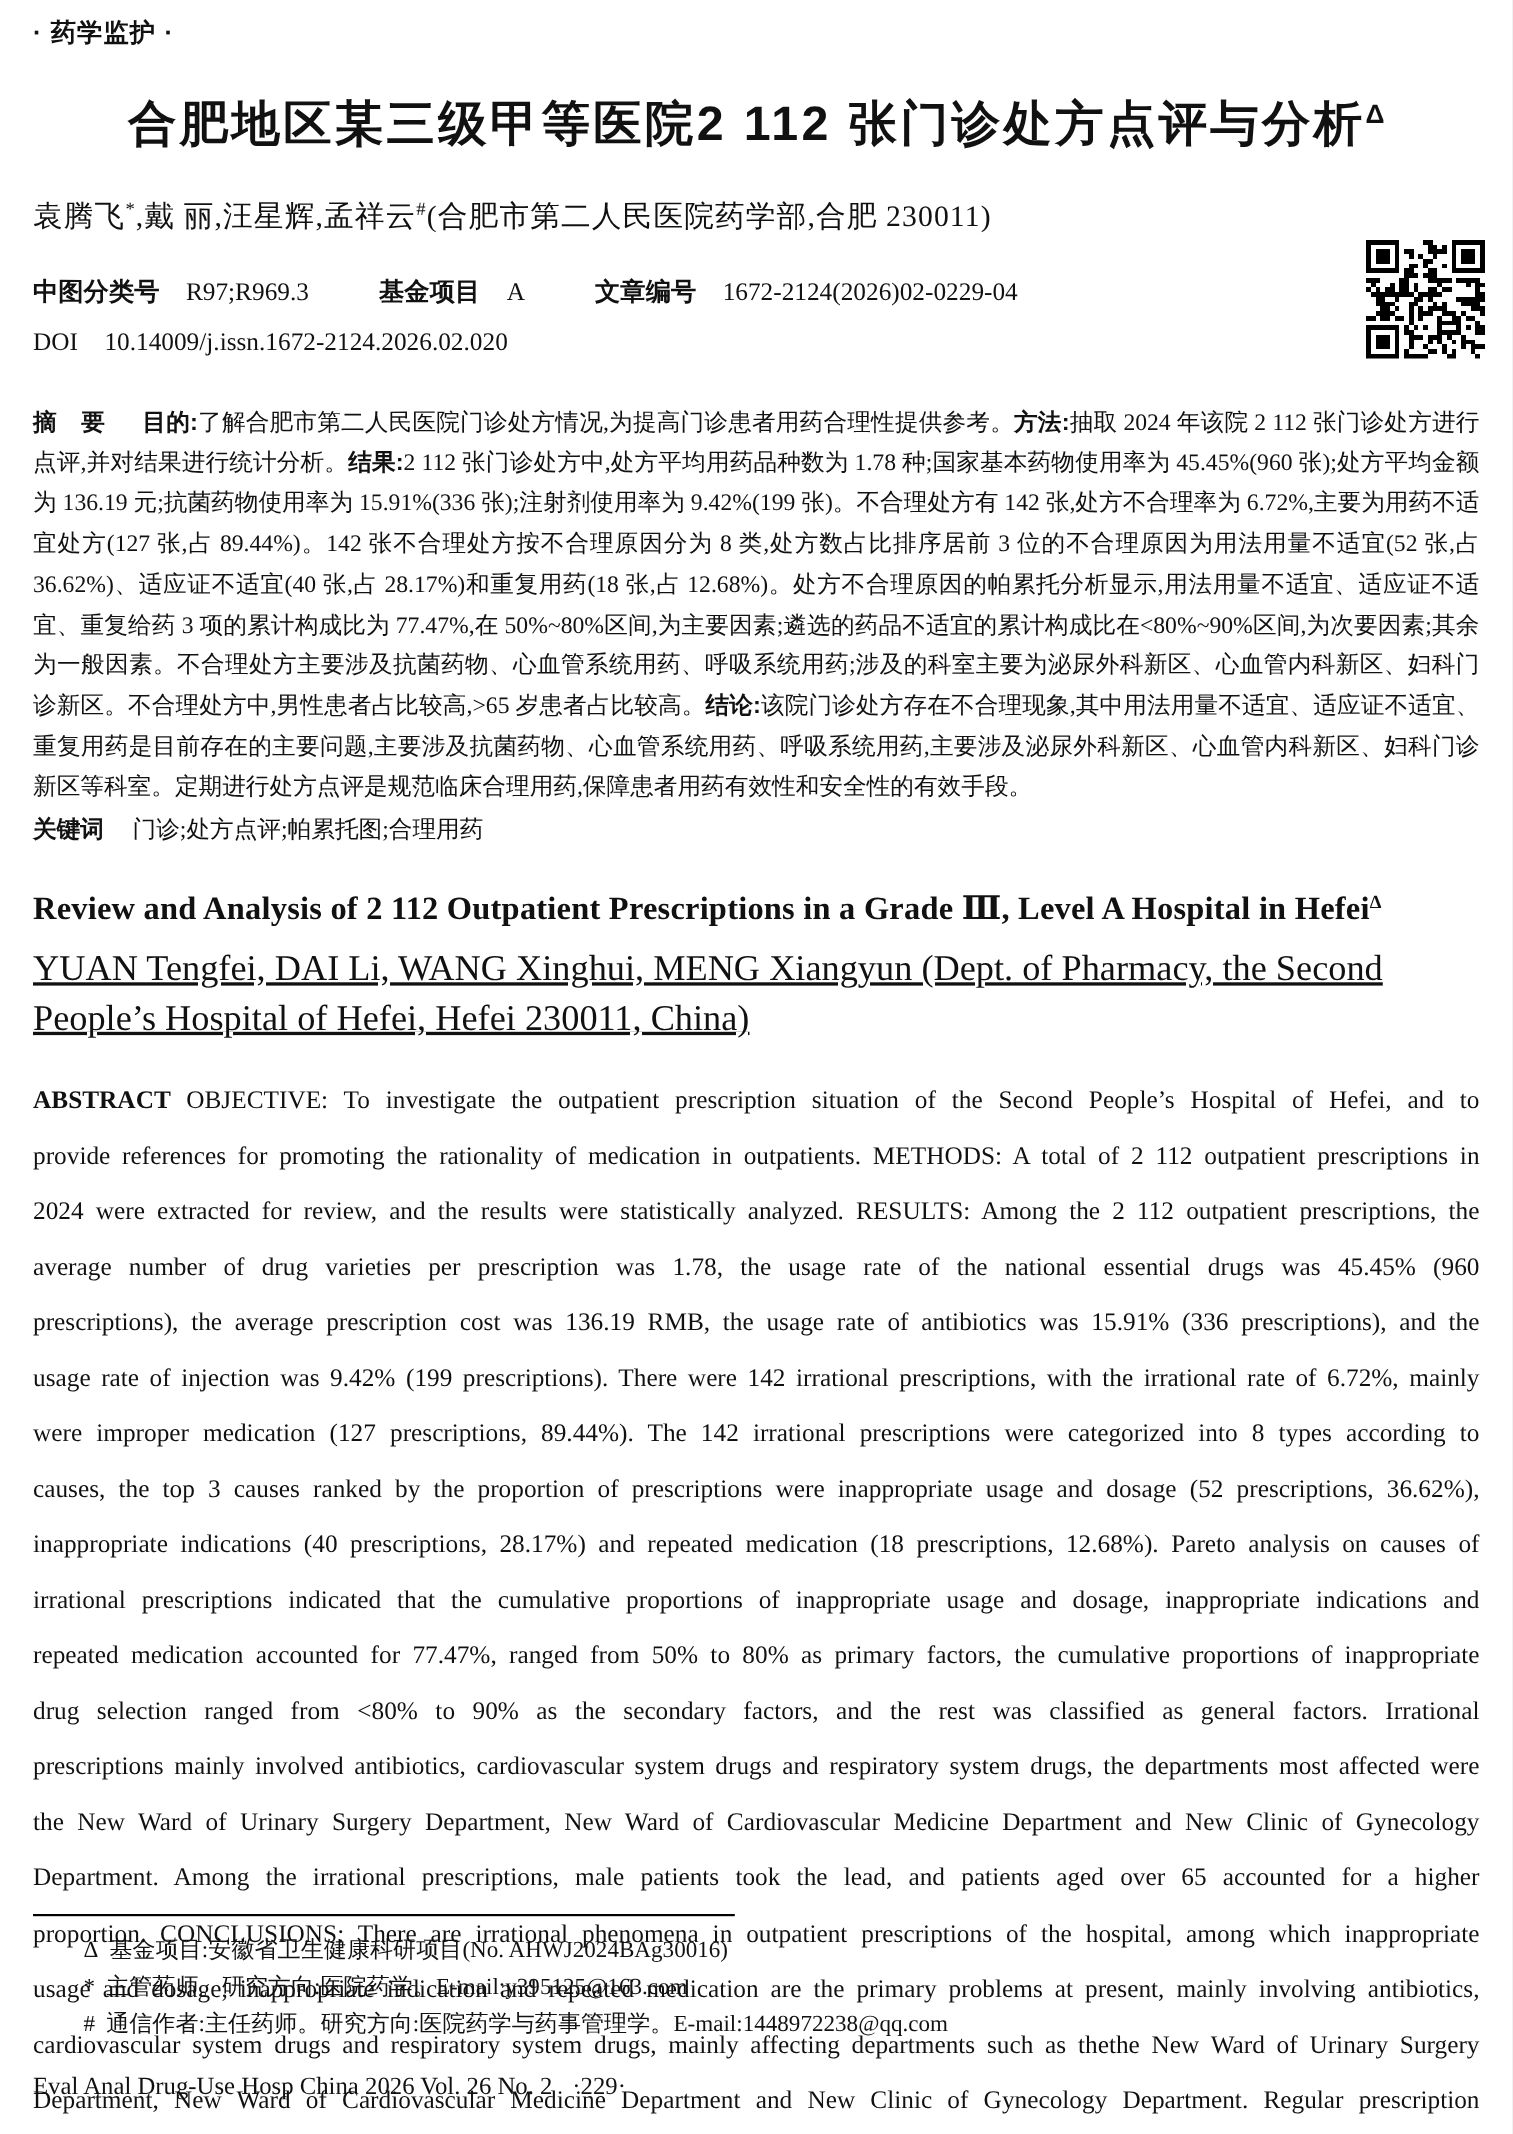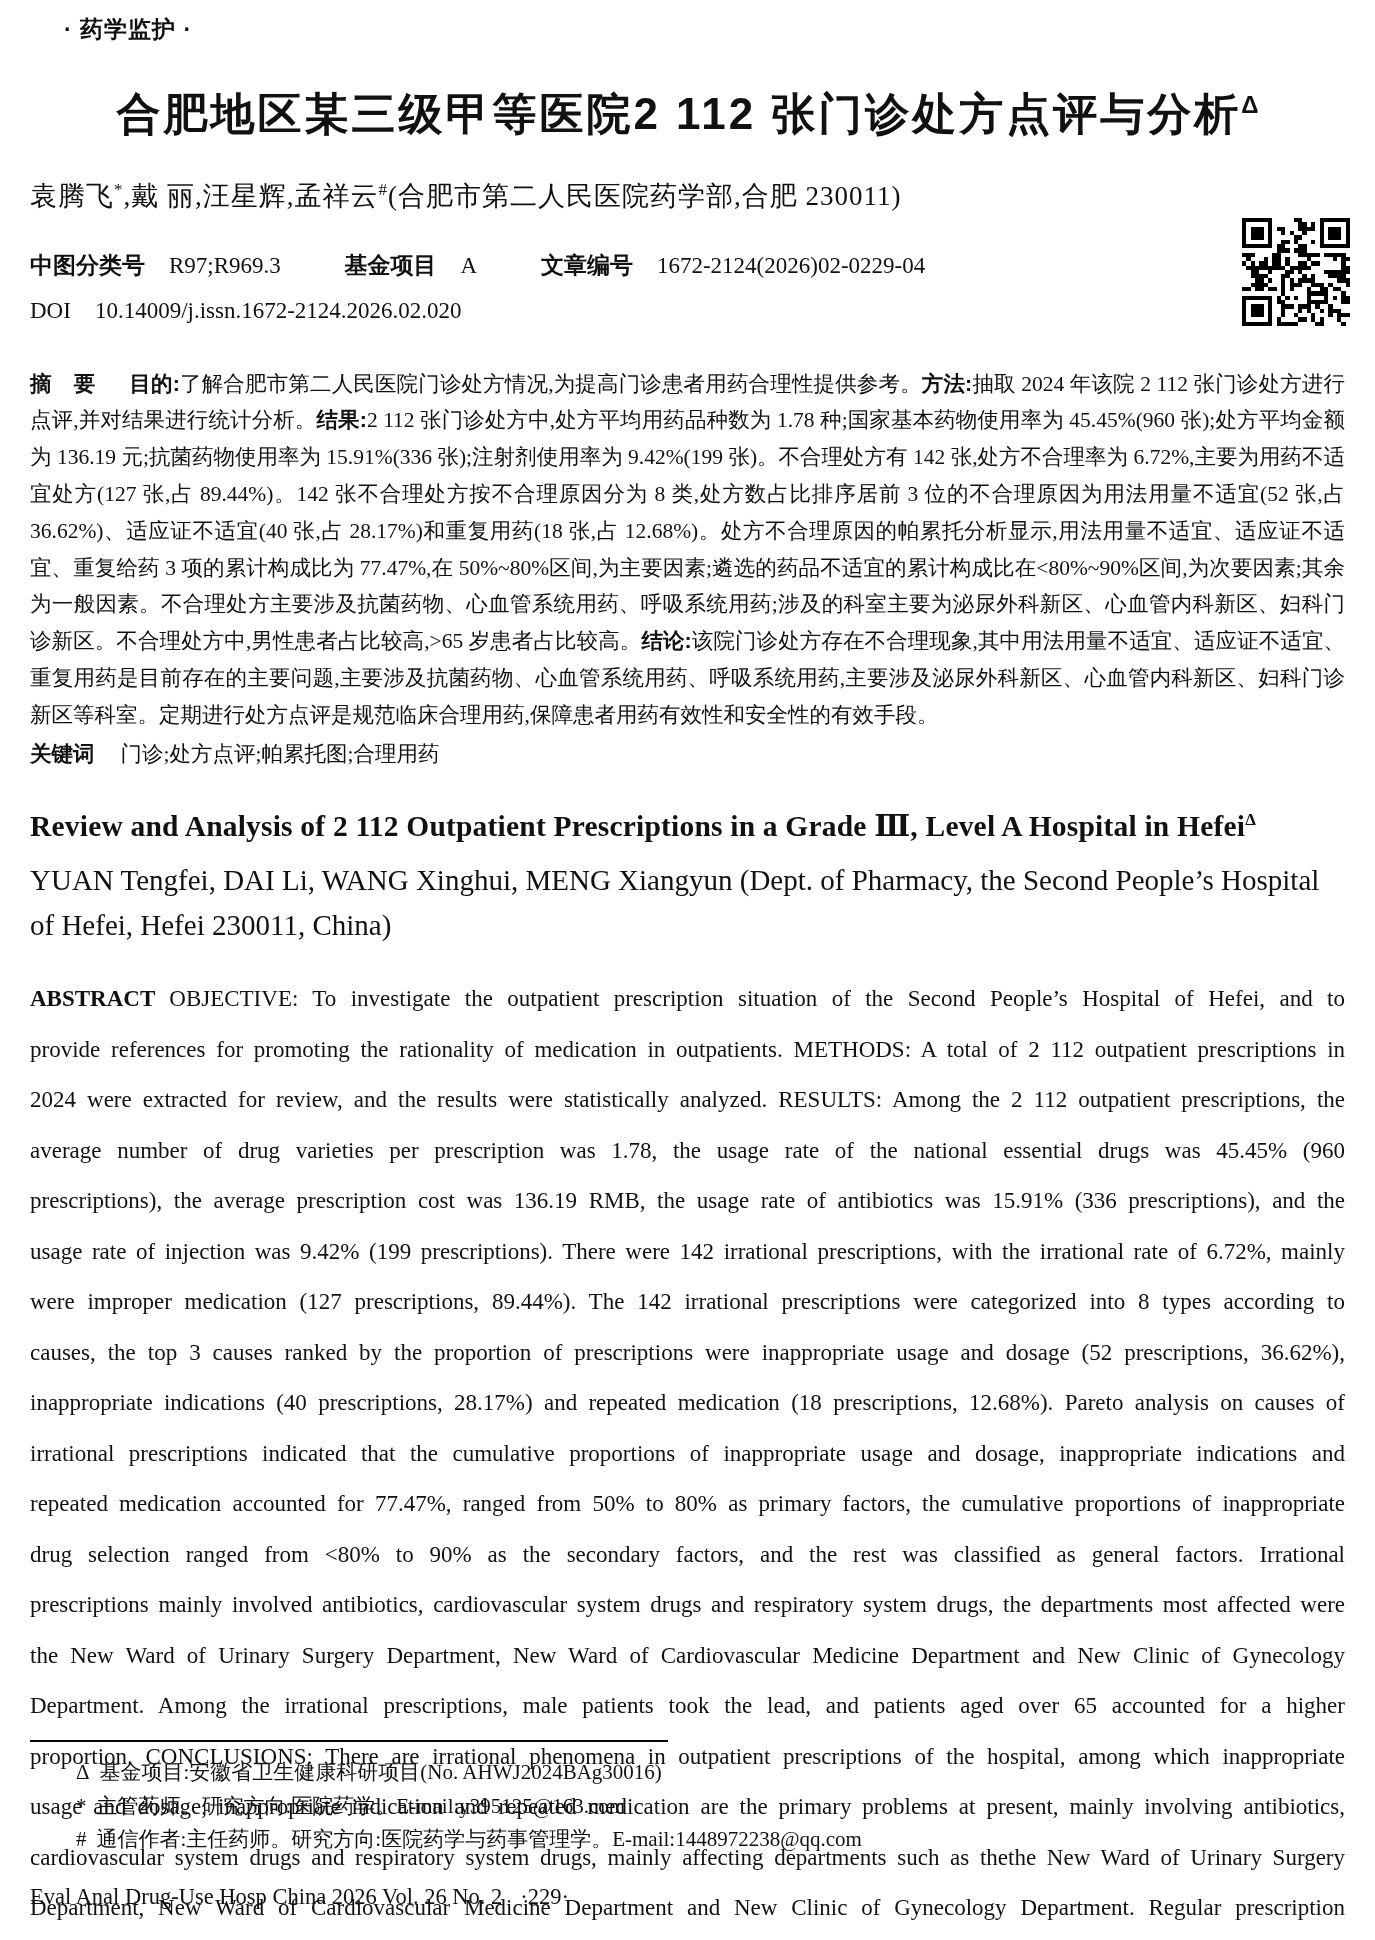--- a/index.html
+++ b/index.html
@@ -9,21 +9,21 @@
     margin:0 auto;
     background:#ffffff;
     color:#111;
     box-sizing:border-box;
     padding:14px 30px 0 30px;
     font-family:"Liberation Serif","DejaVu Serif",serif;
     overflow:hidden;
   }
   .category{
     font-family:"Liberation Sans","DejaVu Sans",sans-serif;
-    font-weight:bold;font-size:23px;letter-spacing:1px;margin-left:34px;
+    font-weight:bold;font-size:23px;letter-spacing:1px;
   }
   .title-cn{
     margin:30px 0 16px 0;
     font-family:"Liberation Sans","DejaVu Sans",sans-serif;
     font-weight:800;font-size:44px;line-height:60px;
     text-align:center;letter-spacing:3px;
   }
   .title-cn sup{font-size:24px;letter-spacing:0;}
   .authors-cn{
     margin-top:26px;font-size:27px;line-height:40px;letter-spacing:1px;
@@ -52,21 +52,21 @@
   }
   .abs-label{margin-right:26px;letter-spacing:8px;}
   .keywords{margin:2px 0 0 0;font-size:21.5px;line-height:36.8px;}
   .keywords .cb{margin-right:26px;}
   .title-en{
     margin:28px 0 12px 0;
     font-size:29.5px;line-height:40px;font-weight:bold;
     letter-spacing:0.2px;
   }
   .title-en sup{font-size:17px;}
-  .authors-en{margin-top:10px;font-size:29px;line-height:45px;}
+  .authors-en{margin-top:10px;font-size:33px;line-height:45px;text-decoration:underline;}
   .abstract-en{
     margin:26px 0 0 0;
     font-size:23px;line-height:50.5px;
     text-align:justify;word-spacing:3.5px;
   }
   .abs-en-label{font-weight:bold;margin-right:14px;}
   .footnote-area{position:absolute;left:30px;top:1740px;width:1315px;}
   .fn-rule{width:638px;border-top:2.5px solid #000;margin-bottom:14px;}
   .fn-line{font-size:21px;line-height:33.5px;padding-left:46px;}
   .fn-marker{display:inline-block;margin-right:10px;}

